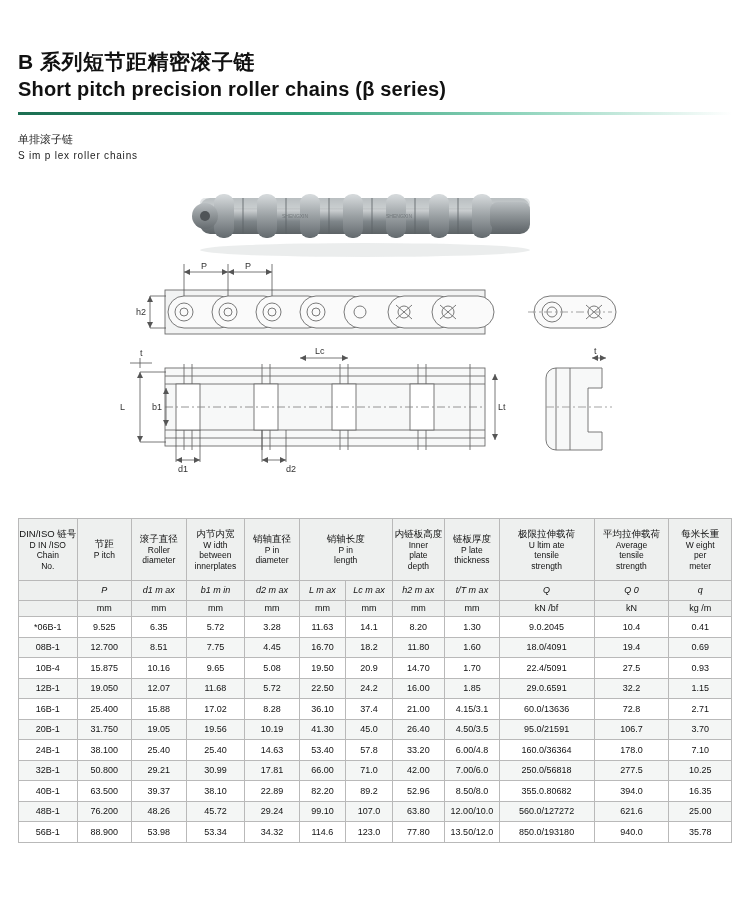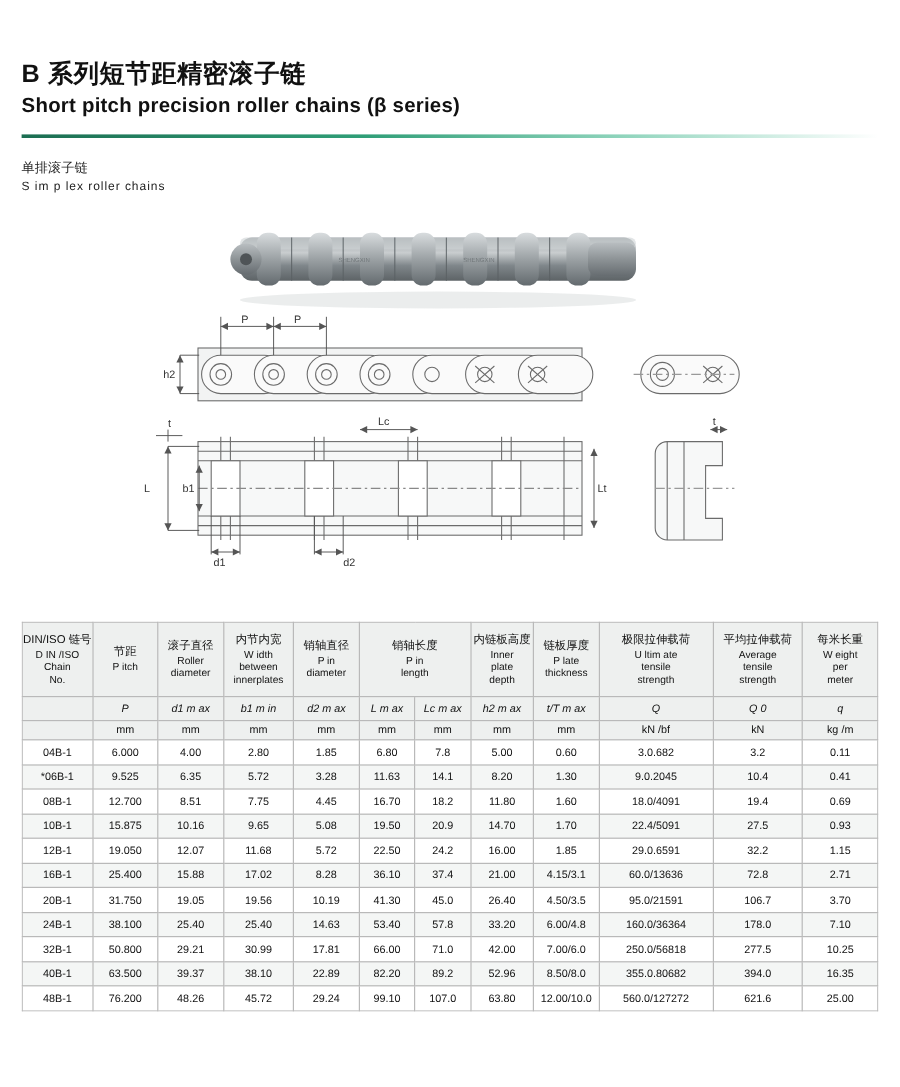--- a/index.html
+++ b/index.html
@@ -24,21 +24,21 @@
     width: 714px;
   }
   .title-cn {
     font-size: 21px;
     font-weight: bold;
     letter-spacing: 0.5px;
     color: #111;
     line-height: 1.3;
   }
   .title-en {
-    font-size: 17px;
+    font-size: 20px;
     font-weight: bold;
     color: #111;
     margin-top: 3px;
     letter-spacing: 0.2px;
   }
   .header-rule {
     position: absolute;
     left: 18px;
     top: 112px;
     width: 714px;
@@ -476,34 +476,20 @@
         <th>mm</th>
         <th>mm</th>
         <th>mm</th>
         <th>kN /bf</th>
         <th>kN</th>
         <th>kg /m</th>
       </tr>
     </thead>
     <tbody id="table-body">
           <tr>
-            <td class="chainno">04B-1</td>
-            <td>6.000</td>
-            <td>4.00</td>
-            <td>2.80</td>
-            <td>1.85</td>
-            <td>6.80</td>
-            <td>7.8</td>
-            <td>5.00</td>
-            <td>0.60</td>
-            <td>3.0.682</td>
-            <td>3.2</td>
-            <td>0.11</td>
-          </tr>
-          <tr>
             <td class="chainno">*06B-1</td>
             <td>9.525</td>
             <td>6.35</td>
             <td>5.72</td>
             <td>3.28</td>
             <td>11.63</td>
             <td>14.1</td>
             <td>8.20</td>
             <td>1.30</td>
             <td>9.0.2045</td>
@@ -518,21 +504,21 @@
             <td>4.45</td>
             <td>16.70</td>
             <td>18.2</td>
             <td>11.80</td>
             <td>1.60</td>
             <td>18.0/4091</td>
             <td>19.4</td>
             <td>0.69</td>
           </tr>
           <tr>
-            <td class="chainno">10B-1</td>
+            <td class="chainno">10B-4</td>
             <td>15.875</td>
             <td>10.16</td>
             <td>9.65</td>
             <td>5.08</td>
             <td>19.50</td>
             <td>20.9</td>
             <td>14.70</td>
             <td>1.70</td>
             <td>22.4/5091</td>
             <td>27.5</td>
@@ -629,16 +615,30 @@
             <td>45.72</td>
             <td>29.24</td>
             <td>99.10</td>
             <td>107.0</td>
             <td>63.80</td>
             <td>12.00/10.0</td>
             <td>560.0/127272</td>
             <td>621.6</td>
             <td>25.00</td>
           </tr>
+          <tr>
+            <td class="chainno">56B-1</td>
+            <td>88.900</td>
+            <td>53.98</td>
+            <td>53.34</td>
+            <td>34.32</td>
+            <td>114.6</td>
+            <td>123.0</td>
+            <td>77.80</td>
+            <td>13.50/12.0</td>
+            <td>850.0/193180</td>
+            <td>940.0</td>
+            <td>35.78</td>
+          </tr>
         </tbody>
   </table>
   </div>
 </div>
 
 </body></html>

